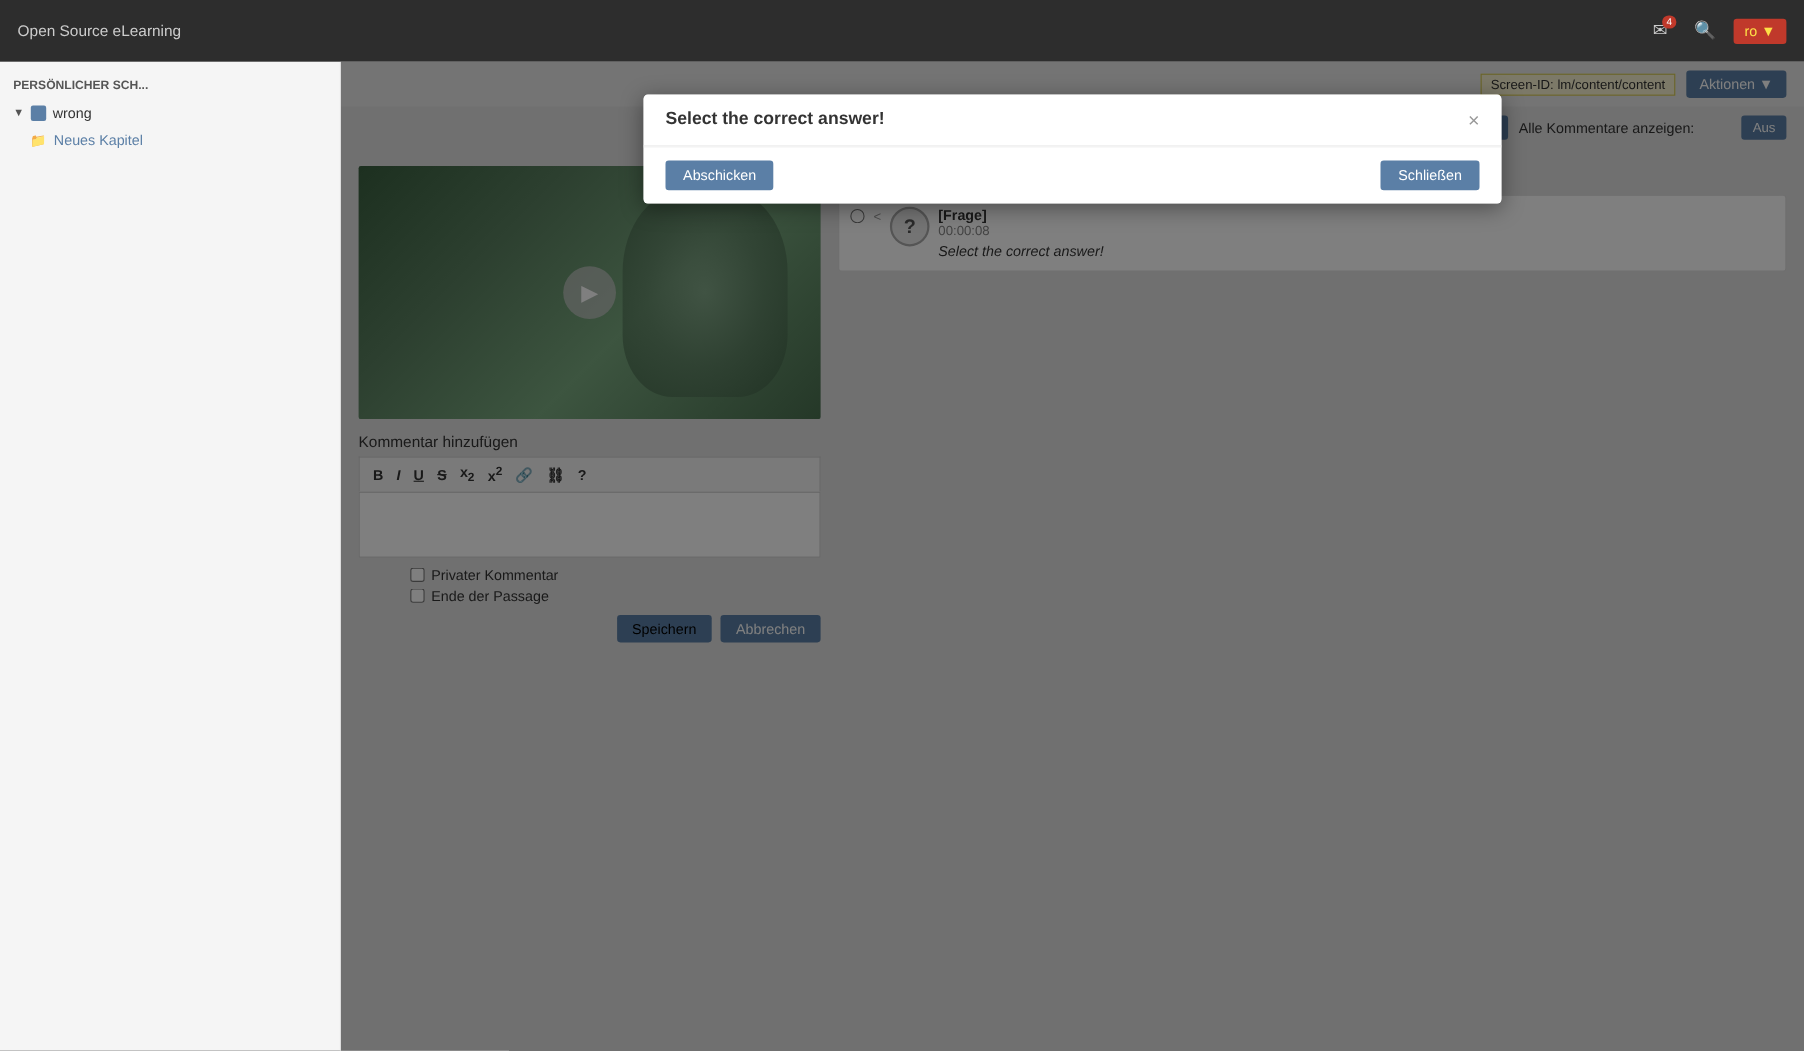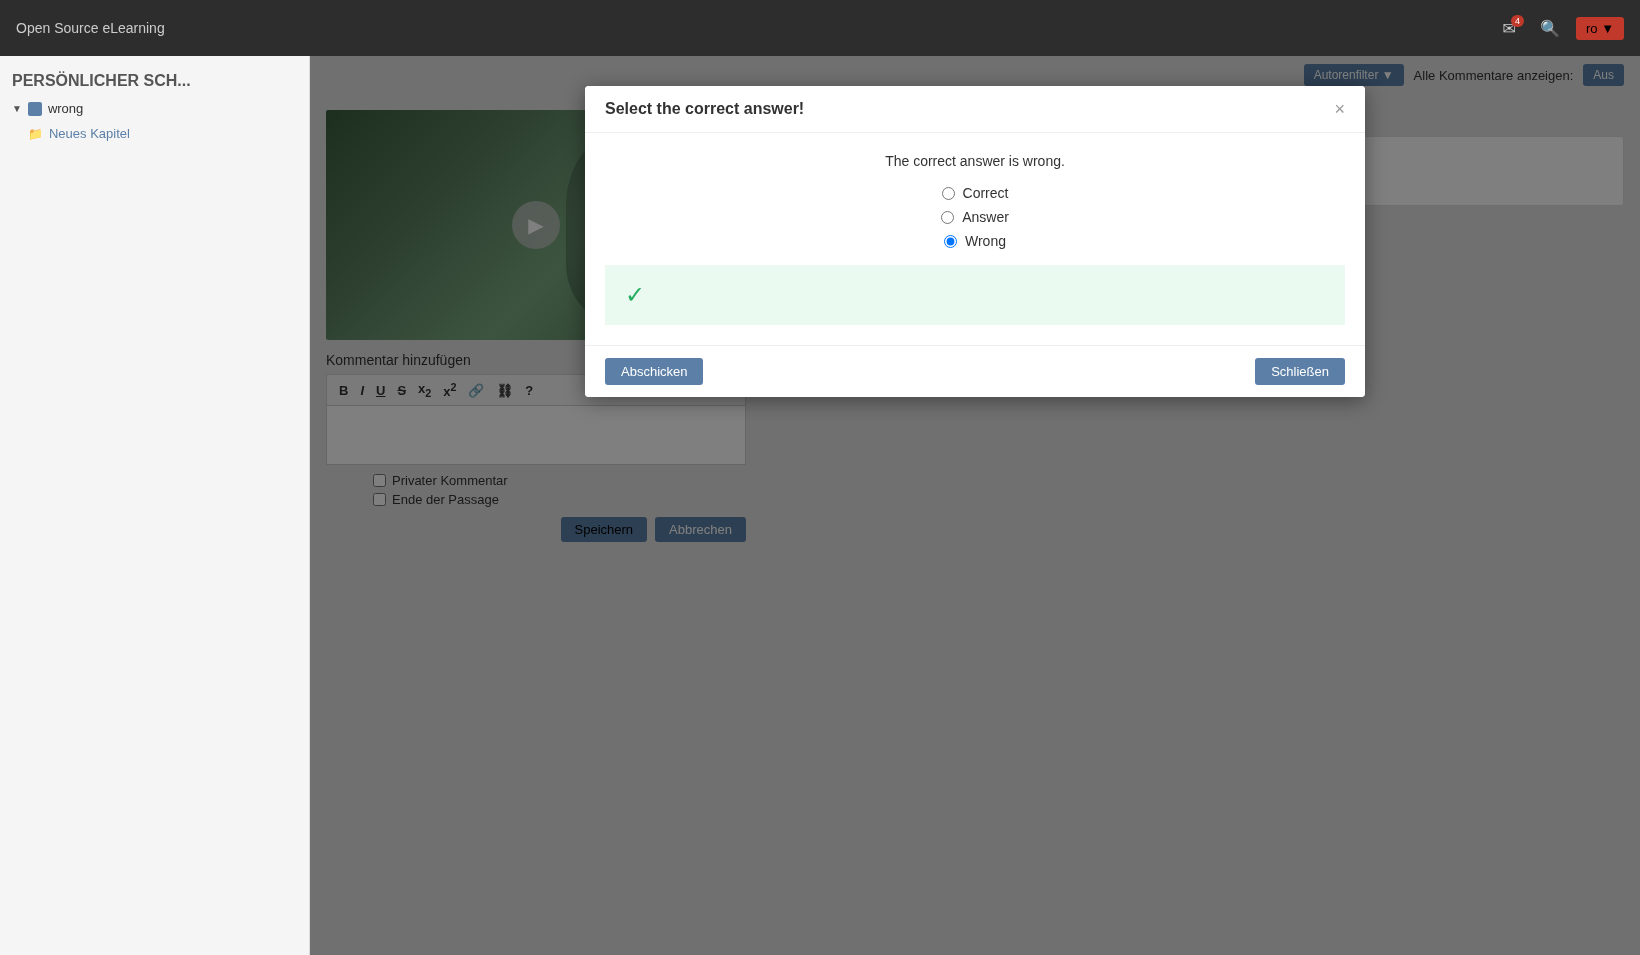--- a/index.html
+++ b/index.html
@@ -40,21 +40,21 @@
       color: white;
       font-size: 9px;
       border-radius: 8px;
       padding: 1px 4px;
       position: absolute;
       top: 0;
       right: 0;
     }
     .user-btn {
       background: #c0392b;
-      color: #000000;
+      color: #fde047;
       border: none;
       border-radius: 3px;
       padding: 4px 10px;
       cursor: pointer;
       font-size: 13px;
     }
 
     
     .main-area {
       display: flex;
@@ -64,21 +64,21 @@
     
     .sidebar {
       width: 310px;
       background: #f5f5f5;
       border-right: 1px solid #ddd;
       padding: 10px 0;
       flex-shrink: 0;
     }
     .sidebar-header {
       padding: 6px 12px;
-      font-size: 16px;
+      font-size: 11px;
       color: #555;
       font-weight: bold;
       text-transform: uppercase;
     }
     .sidebar-tree-item {
       padding: 5px 12px;
       display: flex;
       align-items: center;
       gap: 6px;
       font-size: 13px;
@@ -341,20 +341,21 @@
       text-align: center;
     }
     .filter-toggle {
       background: #5b7fa6;
       color: white;
       border: none;
       padding: 4px 10px;
       font-size: 12px;
       border-radius: 3px;
       cursor: pointer;
+      margin-left: 33px;
     }
 
     
     .modal-overlay {
       position: absolute;
       top: 0; left: 0; right: 0; bottom: 0;
       background: rgba(0,0,0,0.5);
       z-index: 100;
       display: flex;
       align-items: flex-start;
@@ -484,20 +485,27 @@
       <span>wrong</span>
     </div>
     <div class="sidebar-tree-item child">
       <span class="icon-folder">📁</span>
       <a href="#">Neues Kapitel</a>
     </div>
   </div>
 
   <div class="content-area">
 
+    <div class="content-top-bar">
+      <span class="screen-id-label">Screen-ID: lm/content/content</span>
+      <button class="aktionen-btn">
+        <span>Aktionen</span>
+        <span>▼</span>
+      </button>
+    </div>
 
     <div class="filter-bar">
       <button class="filter-select-btn">
         <span>Autorenfilter</span>
         <span>▼</span>
       </button>
       <span class="filter-label">Alle Kommentare anzeigen:</span>
       <button class="filter-toggle">Aus</button>
     </div>
 
@@ -556,40 +564,20 @@
         </div>
       </div>
     </div>
 
     <div class="modal-overlay">
       <div class="modal">
         <div class="modal-header">
           <span class="modal-title">Select the correct answer!</span>
           <button class="modal-close">×</button>
         </div>
-        <div class="modal-body">
-          <div class="modal-subtitle">The correct answer is wrong.</div>
-          <div class="radio-group">
-            <label class="radio-option">
-              <input type="radio" name="quiz" style="">
-              <span>Correct</span>
-            </label>
-            <label class="radio-option">
-              <input type="radio" name="quiz" style="">
-              <span>Answer</span>
-            </label>
-            <label class="radio-option">
-              <input type="radio" name="quiz" checked="" style="">
-              <span>Wrong</span>
-            </label>
-          </div>
-          <div class="result-box">
-            <span class="check-icon">✓</span>
-          </div>
-        </div>
         <div class="modal-footer">
           <button class="btn-abschicken">Abschicken</button>
           <button class="btn-schliessen">Schließen</button>
         </div>
       </div>
     </div>
 
   </div>
 </div>
 

